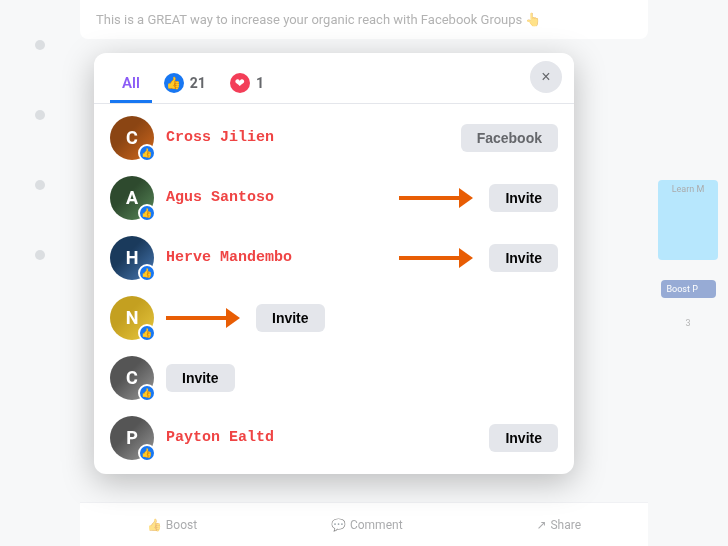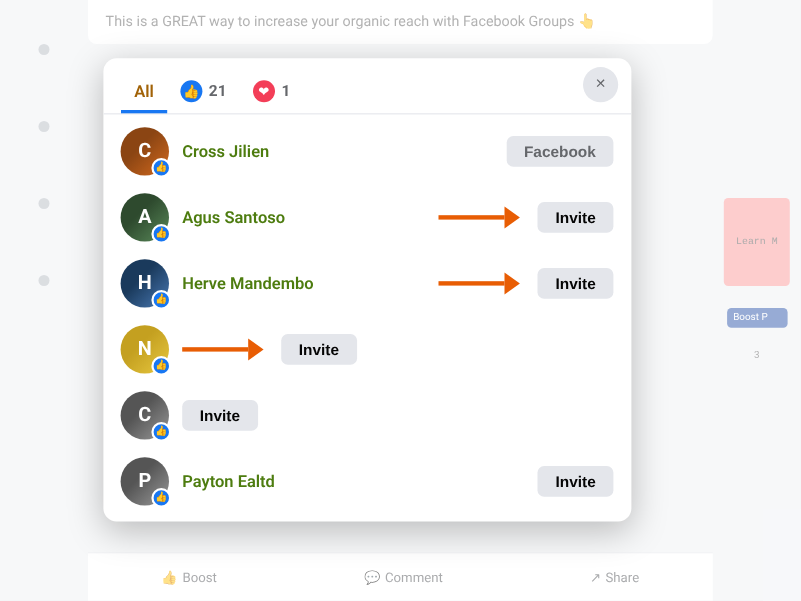--- a/index.html
+++ b/index.html
@@ -69,33 +69,31 @@
       height: 100%;
       background: #f0f2f5;
       display: flex;
       flex-direction: column;
       align-items: center;
       padding-top: 180px;
       gap: 20px;
     }
 
     .bg-learn-card {
-      background: #fca5a5;
+      background: #7dd3fc;
       width: 60px;
       height: 80px;
       border-radius: 4px;
       display: flex;
       flex-direction: column;
       align-items: center;
-      justify-content: center;
       font-size: 9px;
       color: #666;
       padding: 4px;
       text-align: center;
-      font-family: Liberation Mono, monospace;
     }
 
     .bg-boost-btn {
       background: #4267B2;
       color: white;
       font-size: 9px;
       border-radius: 4px;
       padding: 4px 6px;
       width: 55px;
     }
@@ -165,21 +163,21 @@
       gap: 6px;
       padding: 8px 12px;
       cursor: pointer;
       font-size: 15px;
       color: #65676b;
       border-bottom: 3px solid transparent;
       margin-bottom: -1px;
     }
 
     .tab-item.active {
-      color: #a16207;
+      color: #8b5cf6;
       border-bottom: 3px solid #1877f2;
     }
 
     .tab-all-text {
       font-weight: 600;
       font-size: 15px;
     }
 
     .tab-badge {
       display: inline-flex;
@@ -280,21 +278,22 @@
       justify-content: center;
       font-size: 9px;
     }
 
     .ar-like { background: #1877f2; color: white; }
 
     .user-name {
       flex: 1;
       font-size: 15px;
       font-weight: 600;
-      color: #4d7c0f;
+      color: #ef4444;
+      font-family: Liberation Mono, monospace;
     }
 
     .invite-btn {
       padding: 6px 16px;
       border-radius: 6px;
       font-size: 14px;
       font-weight: 600;
       cursor: pointer;
       border: none;
     }

